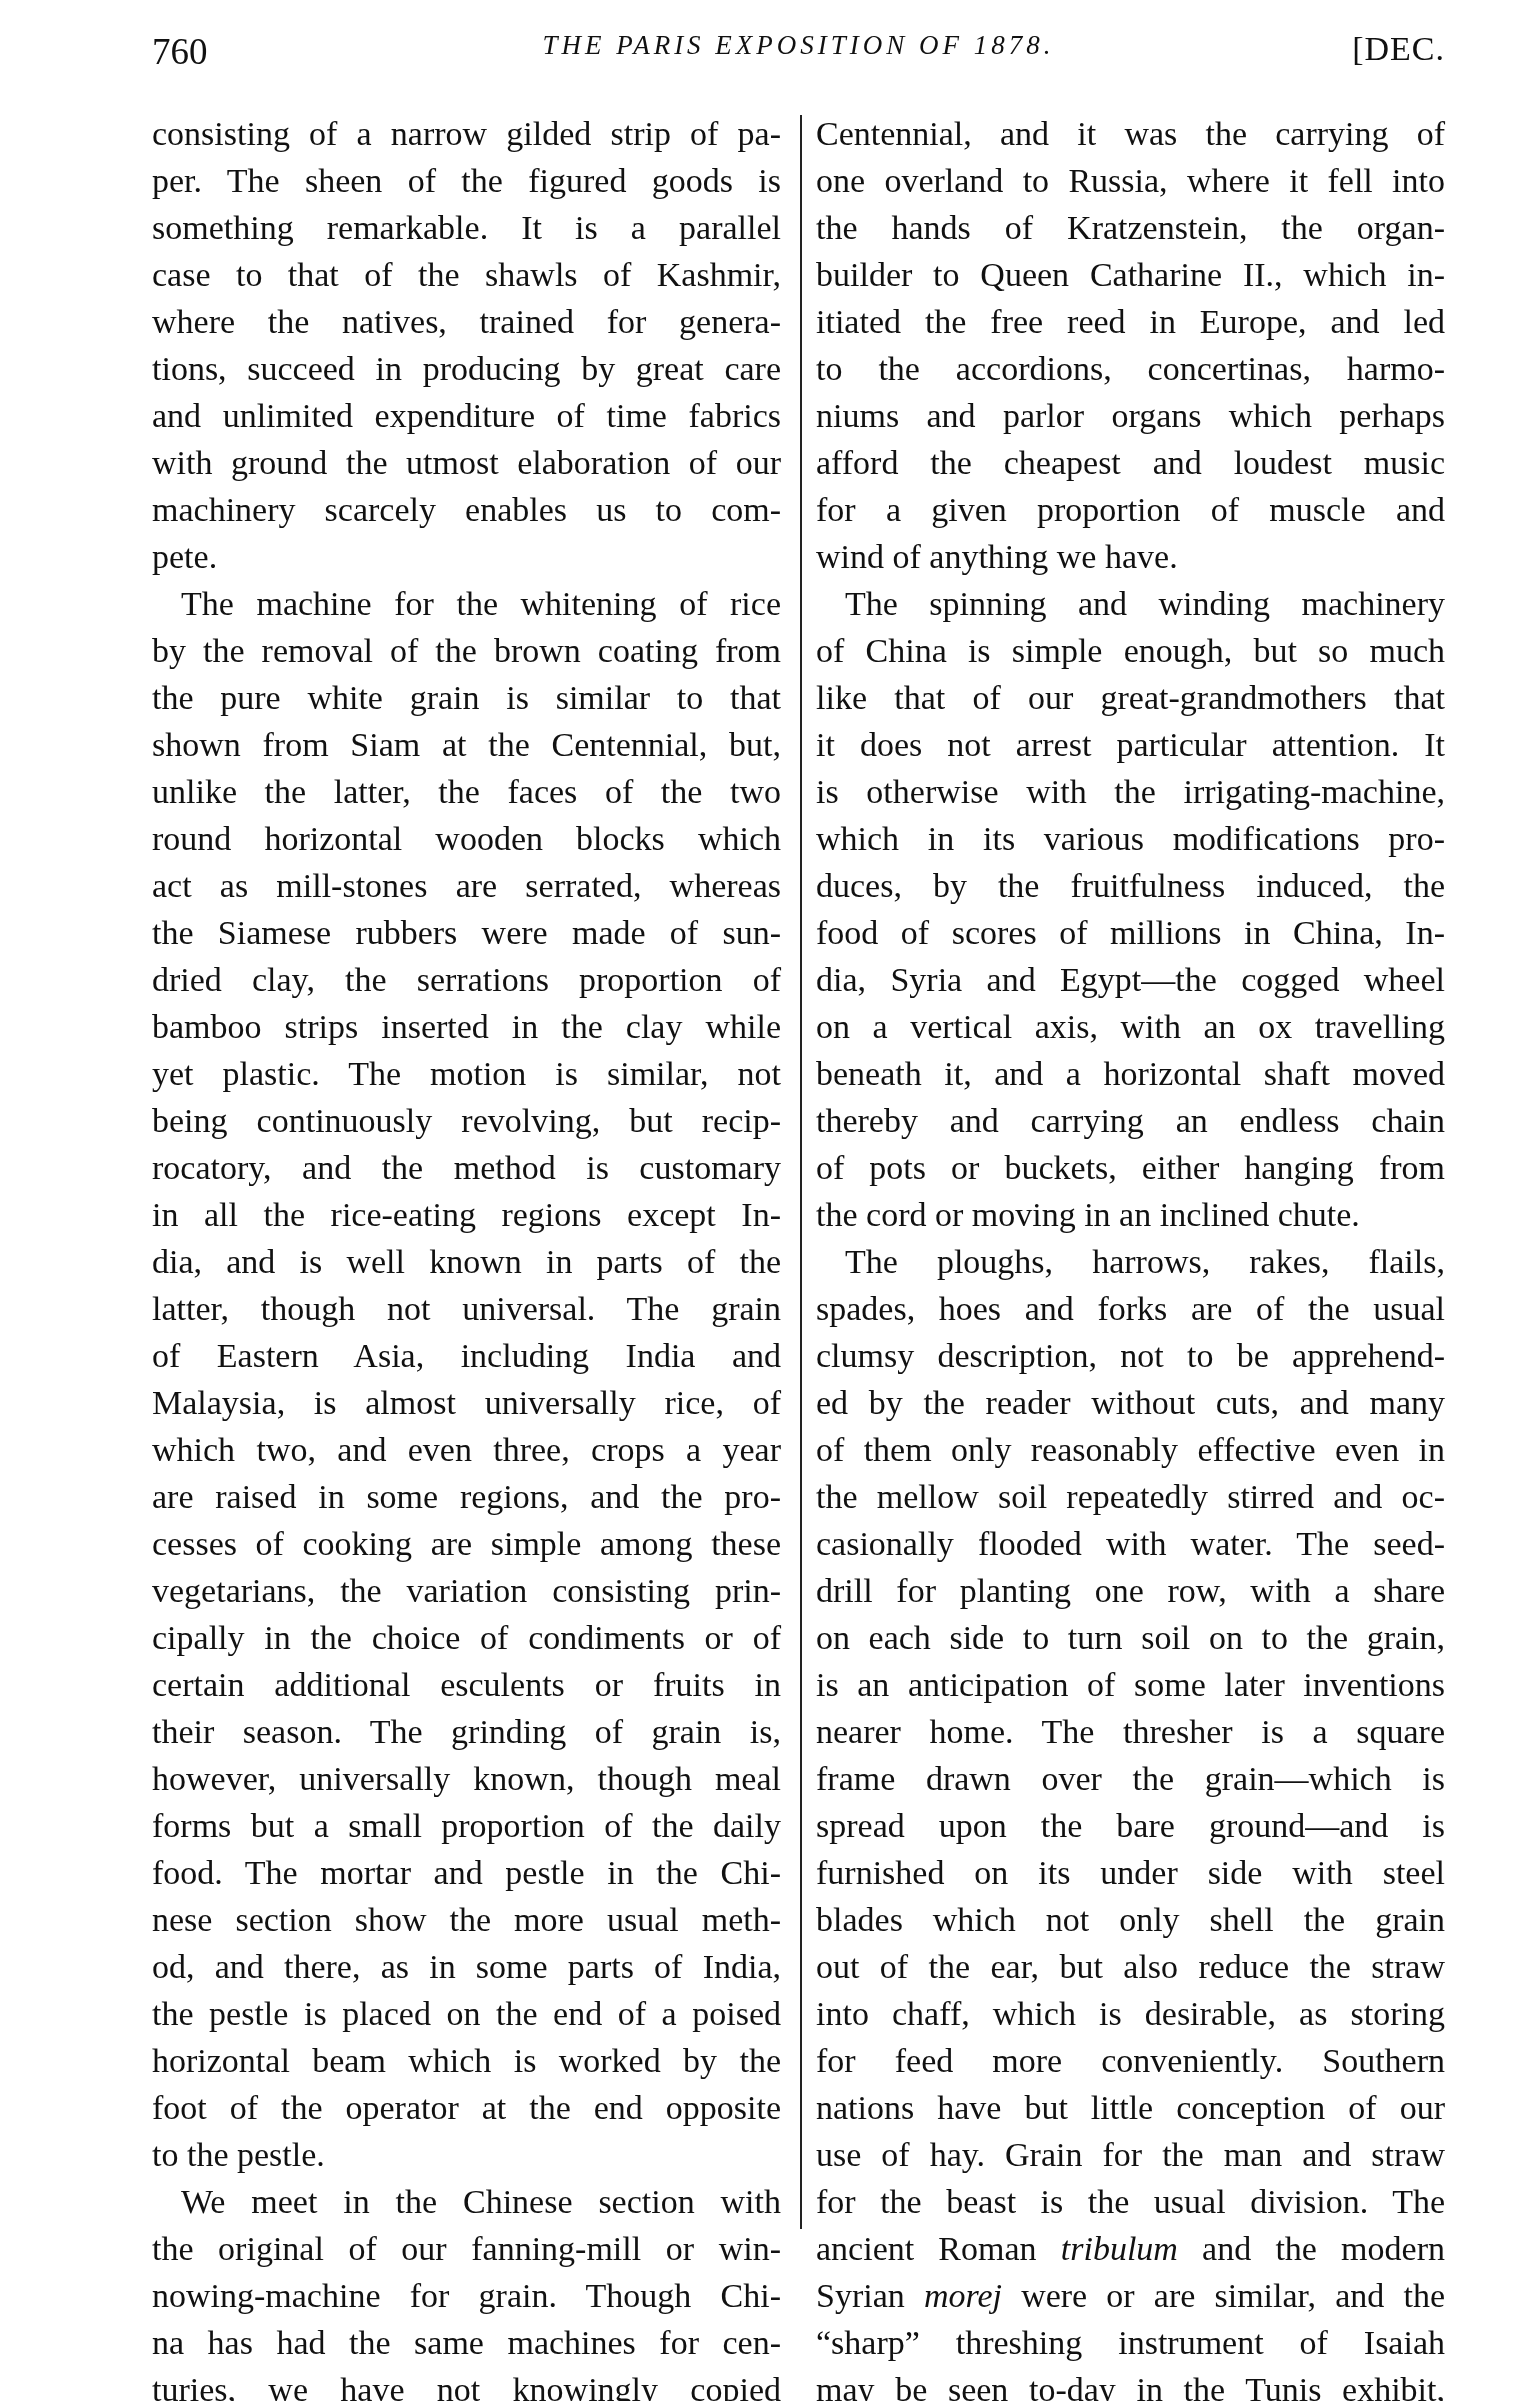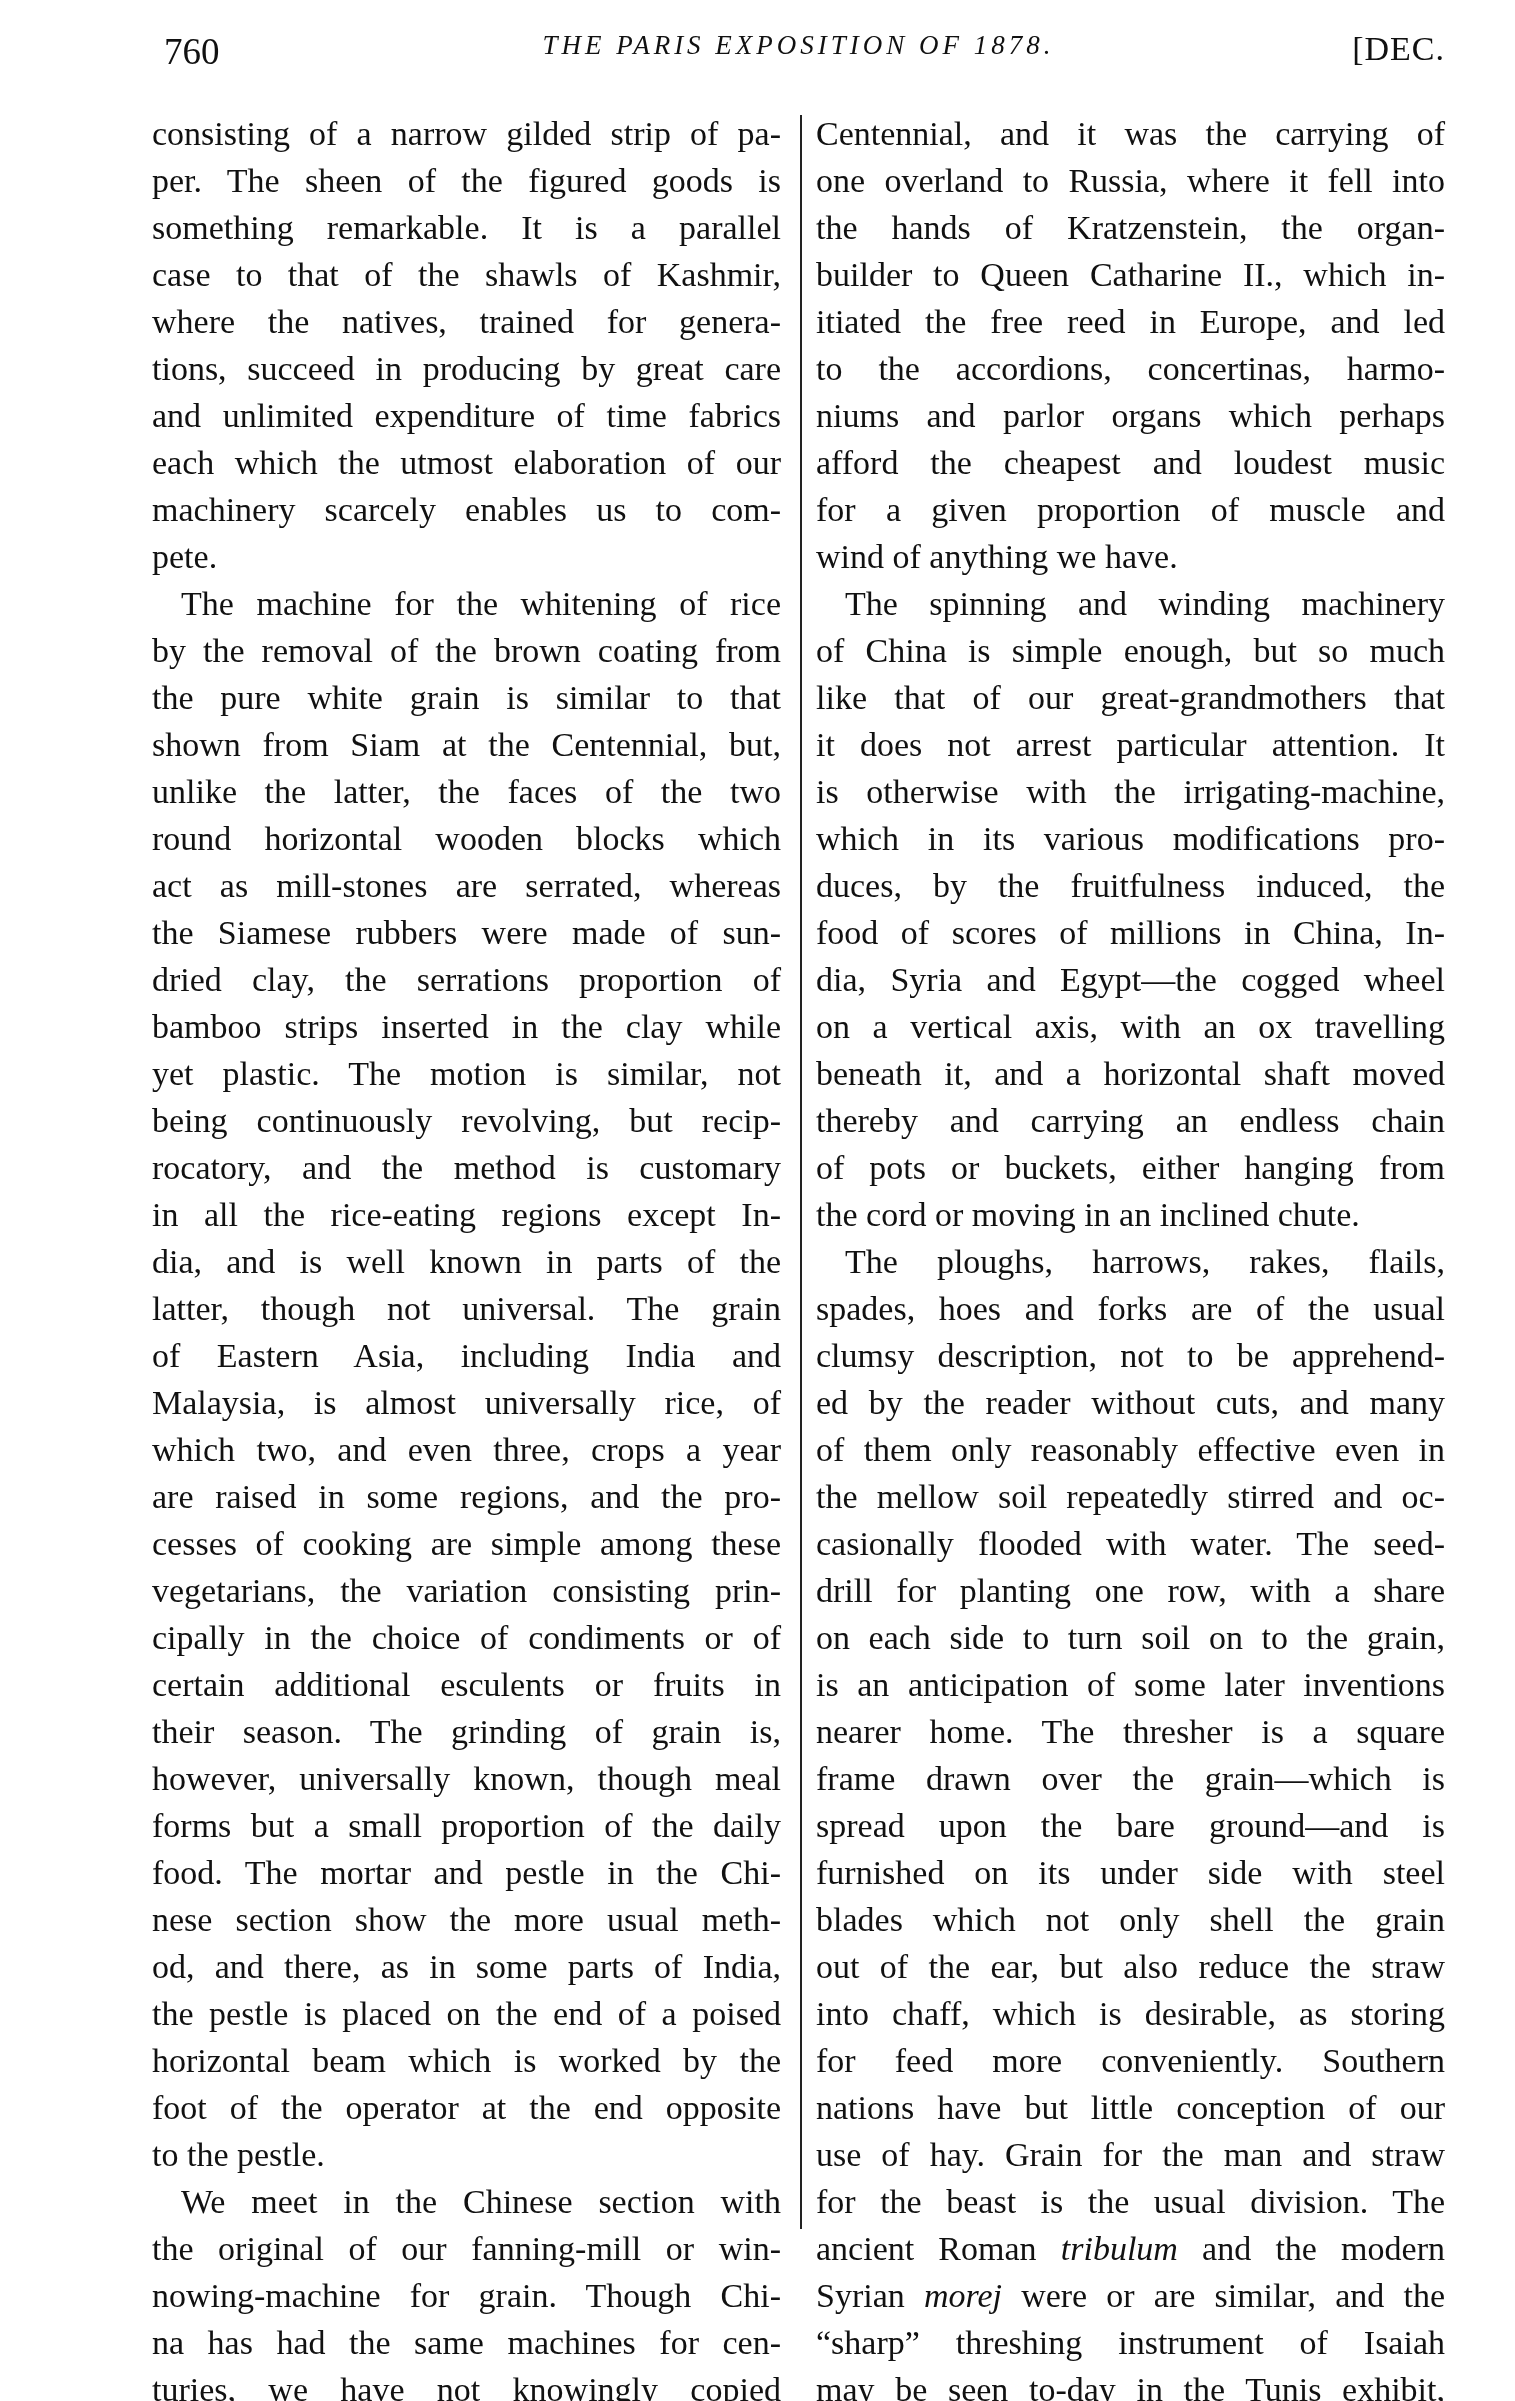--- a/index.html
+++ b/index.html
@@ -1,18 +1,18 @@
 <!DOCTYPE html>
 <html style="font-size:8px"><head>
 <meta charset="utf-8">
 <style>
   html, body { margin: 0; padding: 0; background: #ffffff; }
   body { width: 1515px; height: 2401px; position: relative; overflow: hidden; color: #111; font-family: "Liberation Serif", "DejaVu Serif", serif; }
   .header { position: absolute; top: 30px; left: 152px; width: 1293px; height: 55px; }
-  .header .pgnum { position: absolute; left: 0; top: 0; font-size: 37px; margin-left: 12px; }
+  .header .pgnum { position: absolute; left: 0; top: 0; font-size: 37px; }
   .header .title { position: absolute; left: 0; right: 0; top: 0; text-align: center; font-size: 27px; font-style: italic; letter-spacing: 4px; }
   .header .month { position: absolute; right: 0; top: 0; font-size: 34px; letter-spacing: 1px; margin-left: 37px; }
   .col { position: absolute; top: 110px; width: 629px; }
   .col.left { left: 152px; }
   .col.right { left: 816px; }
   .line { display: block; height: 47px; line-height: 47px; font-size: 34px; white-space: nowrap; text-align: justify; text-align-last: justify; }
   .line.last { text-align-last: left; }
   .line.indent { padding-left: 29px; }
   .rule { position: absolute; left: 800px; top: 115px; width: 1.5px; height: 2114px; background: #222; }
   em { font-style: italic; }
@@ -27,21 +27,21 @@
 </div>
 
 <div class="col left" id="col-left">
     <span class="line">consisting of a narrow gilded strip of pa-</span>
     <span class="line">per.  The sheen of the figured goods is</span>
     <span class="line">something remarkable.  It is a parallel</span>
     <span class="line">case to that of the shawls of Kashmir,</span>
     <span class="line">where the natives, trained for genera-</span>
     <span class="line">tions, succeed in producing by great care</span>
     <span class="line">and unlimited expenditure of time fabrics</span>
-    <span class="line">each which the utmost elaboration of our</span>
+    <span class="line">with ground the utmost elaboration of our</span>
     <span class="line">machinery scarcely enables us to com-</span>
     <span class="line last">pete.</span>
     <span class="line indent">The machine for the whitening of rice</span>
     <span class="line">by the removal of the brown coating from</span>
     <span class="line">the pure white grain is similar to that</span>
     <span class="line">shown from Siam at the Centennial, but,</span>
     <span class="line">unlike the latter, the faces of the two</span>
     <span class="line">round horizontal wooden blocks which</span>
     <span class="line">act as mill-stones are serrated, whereas</span>
     <span class="line">the Siamese rubbers were made of sun-</span>

